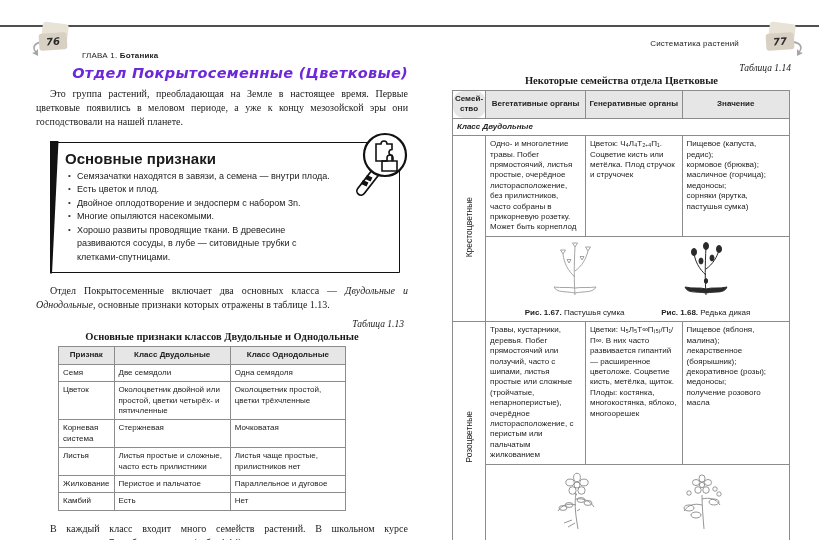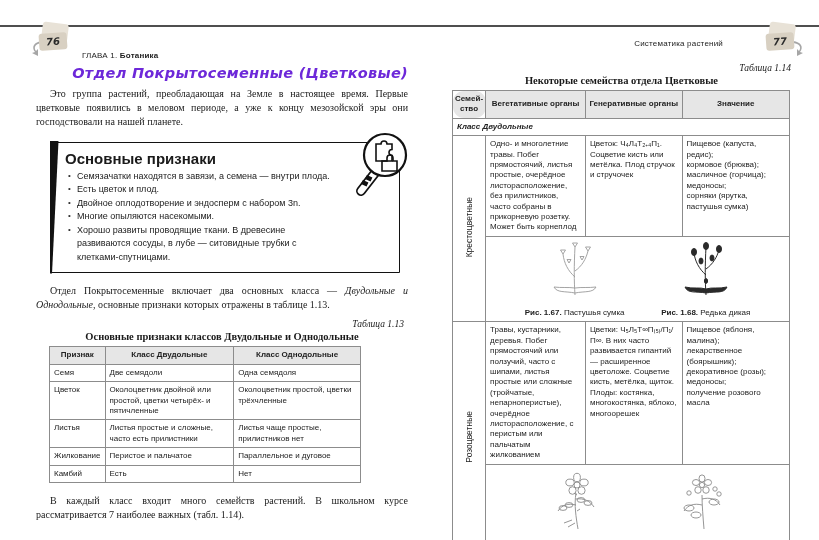--- a/index.html
+++ b/index.html
@@ -11,21 +11,21 @@
 
   .page { position:absolute; top:30px; }
   .page-left  { left:36px;  width:372px; }
   .page-right { left:448px; width:347px; }
 
   
   .runhead { position:relative; height:26px; display:flex; align-items:center; }
   .runhead-text { font-family:"Liberation Sans", sans-serif; font-size:8px; color:#1c1c1c; letter-spacing:.2px; }
   .page-left  .runhead-text { margin-left:46px;margin-top:24px; }
   .page-right .runhead { justify-content:flex-end; }
-  .page-right .runhead-text { margin-right:72px; }
+  .page-right .runhead-text { margin-right:56px; }
   .badge-wrap { position:absolute; top:0; width:44px; height:26px; }
   .page-left  .badge-wrap { left:-6px; }
   .page-right .badge-wrap { right:-6px; }
   .badge-back { position:absolute; top:-7px; left:12px; width:26px; height:18px; background:#e8e2d7; transform:rotate(7deg); border-radius:3px; }
   .badge {
     position:absolute; top:3px; left:9px; width:28px; height:17px; background:#d8d0c2;
     border-radius:3px; transform:rotate(-4deg);
     display:flex; align-items:center; justify-content:center;
     font-family:"DejaVu Sans", sans-serif; font-style:italic; font-weight:bold; font-size:10px; color:#2a2a2a;
   }
@@ -63,21 +63,21 @@
 
   .table-caption { text-align:right; font-style:italic; font-size:9.5px; margin:7px 4px 2px 0; }
   .table-title { text-align:center; font-weight:bold; font-size:10.5px; margin:0 0 4px 0; }
 
   table.data {
     border-collapse:collapse; font-family:"Liberation Sans", sans-serif;
     font-size:8px; line-height:1.3; color:#222;
   }
   table.data th, table.data td { border:1px solid #8c8c8c; padding:3px 4px; vertical-align:top; text-align:left; }
   table.data th { background:#e6e6e6; font-weight:bold; text-align:center; vertical-align:middle; padding:3px 2px; }
-  .tbl-left { margin-left:13px; width:312px; }
+  .tbl-left { margin-left:22px; width:288px; }
   .tbl-left col.c0 { width:52px; } .tbl-left col.c1 { width:131px; } .tbl-left col.c2 { width:129px; }
   .tbl-right { margin-left:4px; width:338px; }
   .tbl-right col.c0 { width:33px; } .tbl-right col.c1 { width:100px; }
   .tbl-right col.c2 { width:97px; } .tbl-right col.c3 { width:108px; }
   .class-row td { text-align:center; font-weight:bold; font-style:italic; padding:2px; }
   .pre { white-space:pre-line;border-radius:11px; }
   .vcell { text-align:center !important; vertical-align:middle !important; padding:2px !important; }
   .vlabel { writing-mode:vertical-rl; transform:rotate(180deg); display:inline-block; font-size:8.5px; color:#222; }
   .figcell { padding:4px 2px 3px 2px !important; }
   .figs { display:flex; justify-content:space-evenly; align-items:flex-end; }
@@ -154,20 +154,25 @@
     </tr>
     <tr>
       <td>Семя</td>
       <td>Две семядоли</td>
       <td>Одна семядоля</td>
     </tr>
     <tr>
       <td>Цветок</td>
       <td>Околоцветник двойной или простой, цветки четырёх- и пятичленные</td>
       <td>Околоцветник простой, цветки трёхчленные</td>
+    </tr>
+    <tr>
+      <td>Корневая система</td>
+      <td>Стержневая</td>
+      <td>Мочковатая</td>
     </tr>
     <tr>
       <td>Листья</td>
       <td>Листья простые и сложные, часто есть прилистники</td>
       <td>Листья чаще простые, прилистников нет</td>
     </tr>
     <tr>
       <td>Жилкование</td>
       <td>Перистое и пальчатое</td>
       <td>Параллельное и дуговое</td>

